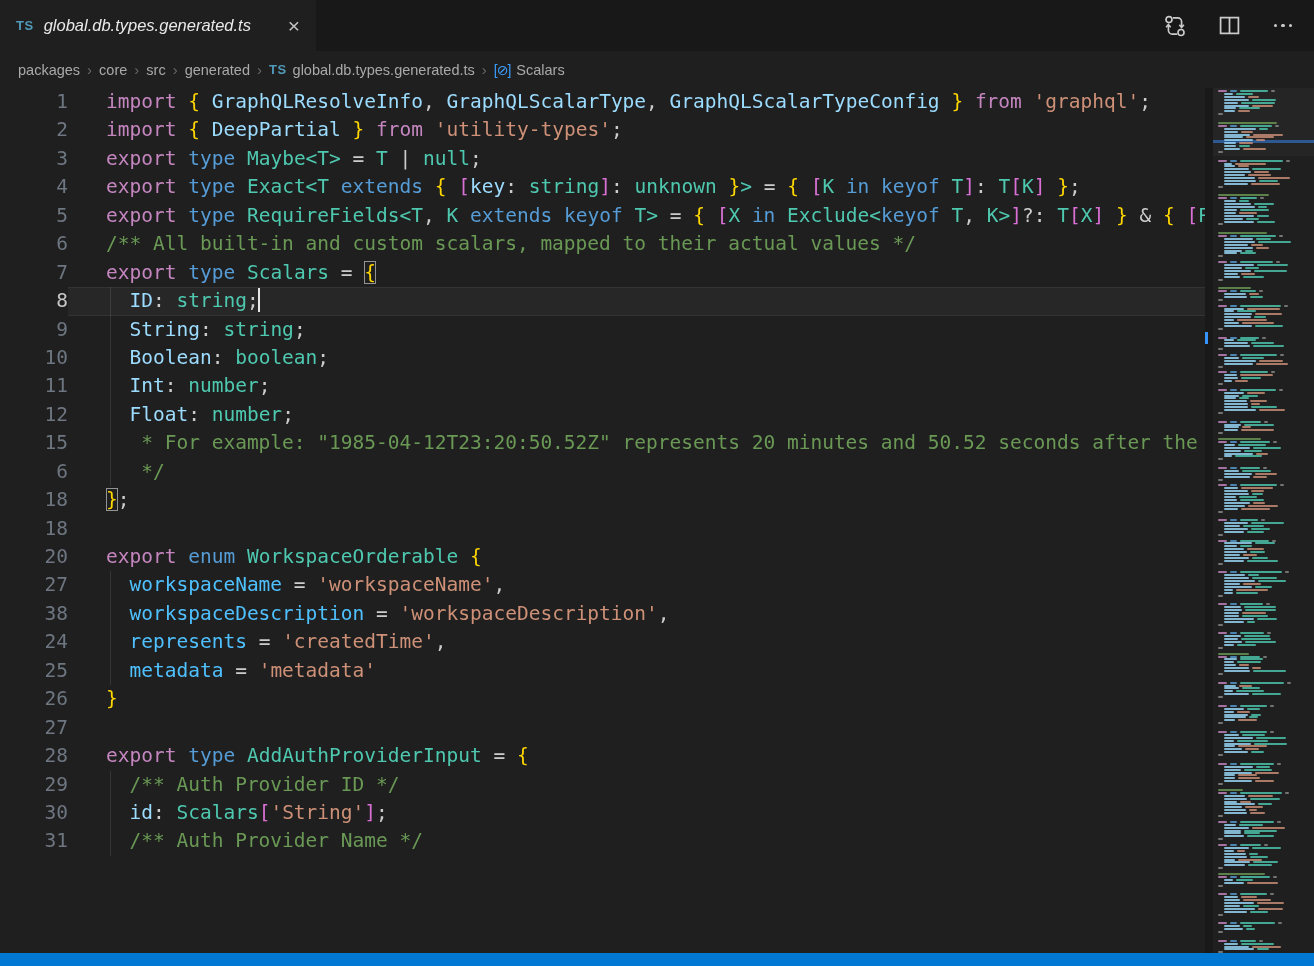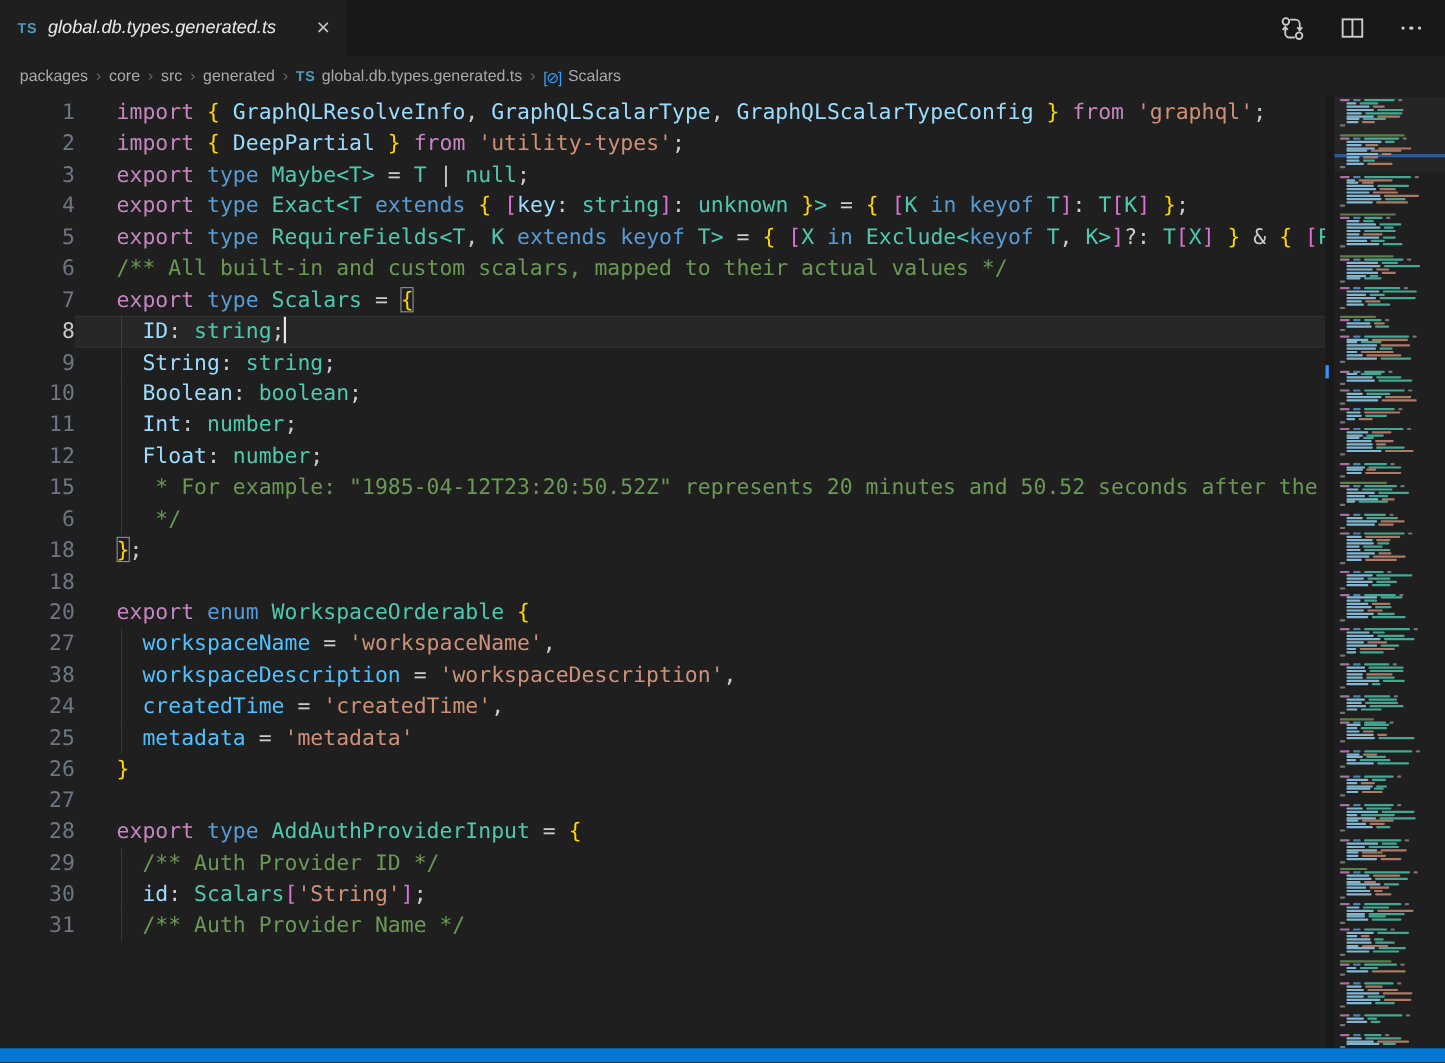--- a/index.html
+++ b/index.html
@@ -135,21 +135,21 @@
       <div class="row"><span class="lnum">10</span><span class="codepart"><span class="guide"></span><span class="tk tk-pl">  </span><span class="tk tk-va">Boolean</span><span class="tk tk-pl">: </span><span class="tk tk-ty">boolean</span><span class="tk tk-pl">;</span></span></div>
       <div class="row"><span class="lnum">11</span><span class="codepart"><span class="guide"></span><span class="tk tk-pl">  </span><span class="tk tk-va">Int</span><span class="tk tk-pl">: </span><span class="tk tk-ty">number</span><span class="tk tk-pl">;</span></span></div>
       <div class="row"><span class="lnum">12</span><span class="codepart"><span class="guide"></span><span class="tk tk-pl">  </span><span class="tk tk-va">Float</span><span class="tk tk-pl">: </span><span class="tk tk-ty">number</span><span class="tk tk-pl">;</span></span></div>
       <div class="row"><span class="lnum">15</span><span class="codepart"><span class="guide"></span><span class="tk tk-pl">  </span><span class="tk tk-cm"> * For example: "1985-04-12T23:20:50.52Z" represents 20 minutes and 50.52 seconds after the 23</span></span></div>
       <div class="row"><span class="lnum">6</span><span class="codepart"><span class="guide"></span><span class="tk tk-pl">  </span><span class="tk tk-cm"> */</span></span></div>
       <div class="row"><span class="lnum">18</span><span class="codepart"><span class="tk tk-b0m">}</span><span class="tk tk-pl">;</span></span></div>
       <div class="row"><span class="lnum">18</span><span class="codepart"></span></div>
       <div class="row"><span class="lnum">20</span><span class="codepart"><span class="tk tk-kw">export</span><span class="tk tk-pl"> </span><span class="tk tk-st">enum</span><span class="tk tk-pl"> </span><span class="tk tk-ty">WorkspaceOrderable</span><span class="tk tk-pl"> </span><span class="tk tk-b0">{</span></span></div>
       <div class="row"><span class="lnum">27</span><span class="codepart"><span class="guide"></span><span class="tk tk-pl">  </span><span class="tk tk-en">workspaceName</span><span class="tk tk-pl"> = </span><span class="tk tk-str">'workspaceName'</span><span class="tk tk-pl">,</span></span></div>
       <div class="row"><span class="lnum">38</span><span class="codepart"><span class="guide"></span><span class="tk tk-pl">  </span><span class="tk tk-en">workspaceDescription</span><span class="tk tk-pl"> = </span><span class="tk tk-str">'workspaceDescription'</span><span class="tk tk-pl">,</span></span></div>
-      <div class="row"><span class="lnum">24</span><span class="codepart"><span class="guide"></span><span class="tk tk-pl">  </span><span class="tk tk-en">createdTime</span><span class="tk tk-pl"> = </span><span class="tk tk-str">'createdTime'</span><span class="tk tk-pl">,</span></span></div>
+      <div class="row"><span class="lnum">24</span><span class="codepart"><span class="guide"></span><span class="tk tk-pl">  </span><span class="tk tk-en">represents</span><span class="tk tk-pl"> = </span><span class="tk tk-str">'createdTime'</span><span class="tk tk-pl">,</span></span></div>
       <div class="row"><span class="lnum">25</span><span class="codepart"><span class="guide"></span><span class="tk tk-pl">  </span><span class="tk tk-en">metadata</span><span class="tk tk-pl"> = </span><span class="tk tk-str">'metadata'</span></span></div>
       <div class="row"><span class="lnum">26</span><span class="codepart"><span class="tk tk-b0">}</span></span></div>
       <div class="row"><span class="lnum">27</span><span class="codepart"></span></div>
       <div class="row"><span class="lnum">28</span><span class="codepart"><span class="tk tk-kw">export</span><span class="tk tk-pl"> </span><span class="tk tk-st">type</span><span class="tk tk-pl"> </span><span class="tk tk-ty">AddAuthProviderInput</span><span class="tk tk-pl"> = </span><span class="tk tk-b0">{</span></span></div>
       <div class="row"><span class="lnum">29</span><span class="codepart"><span class="guide"></span><span class="tk tk-pl">  </span><span class="tk tk-cm">/** Auth Provider ID */</span></span></div>
       <div class="row"><span class="lnum">30</span><span class="codepart"><span class="guide"></span><span class="tk tk-pl">  </span><span class="tk tk-va">id</span><span class="tk tk-pl">: </span><span class="tk tk-ty">Scalars</span><span class="tk tk-b1">[</span><span class="tk tk-str">'String'</span><span class="tk tk-b1">]</span><span class="tk tk-pl">;</span></span></div>
       <div class="row"><span class="lnum">31</span><span class="codepart"><span class="guide"></span><span class="tk tk-pl">  </span><span class="tk tk-cm">/** Auth Provider Name */</span></span></div>
     </div>
 
   <div class="mm-strip"></div>

